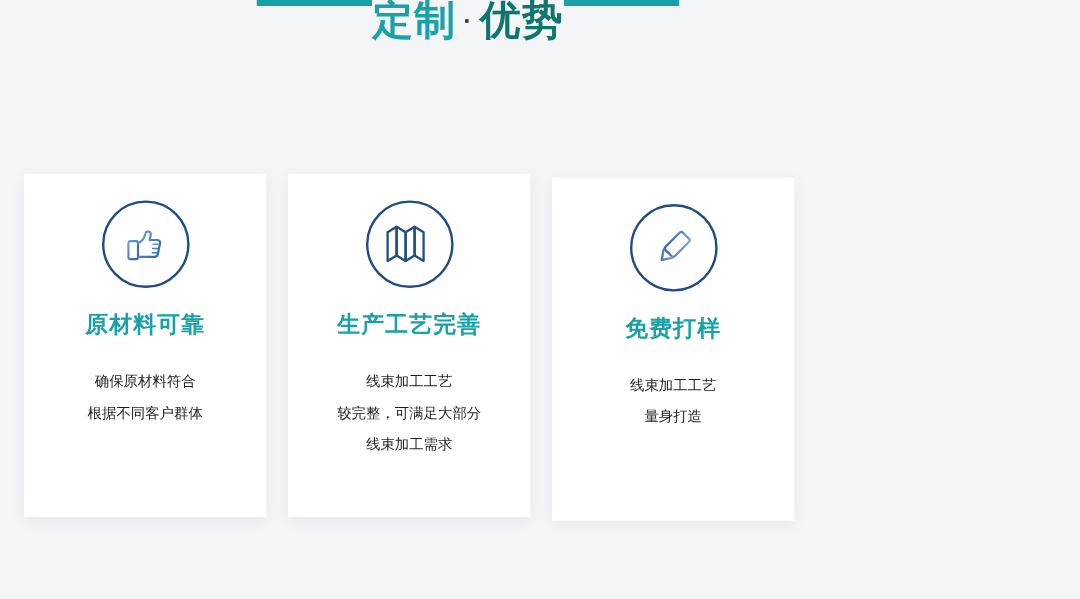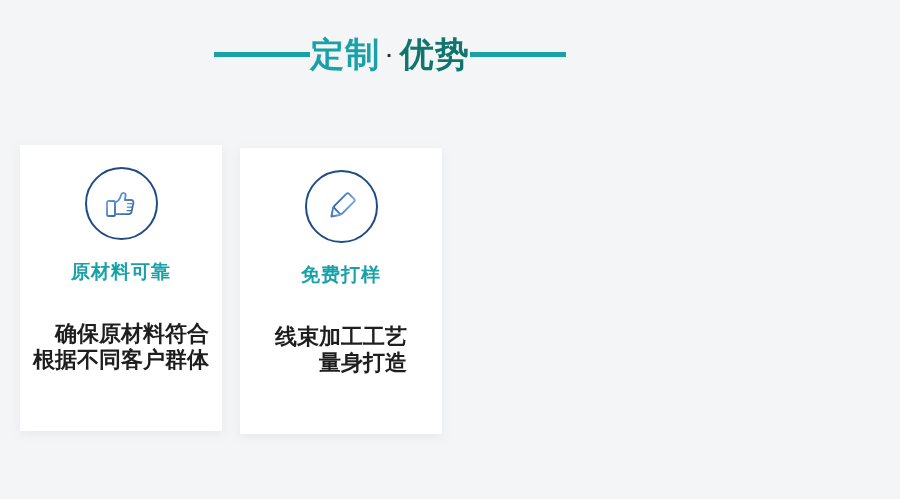--- a/index.html
+++ b/index.html
@@ -16,21 +16,20 @@
   }
 
   
   .header {
     position: absolute;
     left: 0;
     top: 0;
     width: 780px;
     height: 108px;
     display: flex;
-    align-items: center;
     justify-content: center;
     gap: 0;
   }
   .rule {
     width: 96px;
     height: 5px;
     background: #18a2a8;
     flex: 0 0 auto;
   }
   .title {
@@ -86,29 +85,29 @@
     margin-bottom: 22px;
   }
   .icon-circle svg { display: block; }
 
   .card-title {
     font-size: 19px;
     font-weight: bold;
     color: #18a2a8;
     letter-spacing: 1px;
     line-height: 1;
-    margin-bottom: 40px;
+    margin-bottom: 24px;
     white-space: nowrap;
   }
   .card-body {
-    font-size: 22px;
-    font-weight: bold;
+    font-size: 12px;
+    font-weight: normal;
     color: #1e1e1e;
     line-height: 26px;
-    text-align: right;
+    text-align: center;
     white-space: nowrap;
   }
   .card-body .ln { display: block; }
 </style>
 </head>
 <body>
 
 <div class="header">
   <div class="rule"></div>
   <div class="title">
@@ -137,20 +136,38 @@
         </svg>
       </span>
     </div>
     <div class="card-title">原材料可靠</div>
     <div class="card-body">
       <span class="ln">确保原材料符合</span>
       <span class="ln">根据不同客户群体</span>
     </div>
   </div>
 
+  <div class="card">
+    <div class="icon-circle">
+      <span>
+        <svg width="40" height="34" viewBox="0 0 40 34" fill="none">
+          <path d="M2 6.5 L9.5 2 V26 L2 30.5 Z" stroke="#1f4c85" stroke-width="1.9" stroke-linejoin="round"></path>
+          <path d="M9.5 2 L17 6.5 V30.5 L9.5 26 Z" stroke="#1f4c85" stroke-width="1.9" stroke-linejoin="round"></path>
+          <path d="M17 6.5 L24.5 2 V26 L17 30.5 Z" stroke="#1f4c85" stroke-width="1.9" stroke-linejoin="round"></path>
+          <path d="M24.5 2 L32 6.5 V30.5 L24.5 26 Z" stroke="#1f4c85" stroke-width="1.9" stroke-linejoin="round"></path>
+        </svg>
+      </span>
+    </div>
+    <div class="card-title">生产工艺完善</div>
+    <div class="card-body">
+      <span class="ln">线束加工工艺</span>
+      <span class="ln">较完整，可满足大部分</span>
+      <span class="ln">线束加工需求</span>
+    </div>
+  </div>
 
   <div class="card shift">
     <div class="icon-circle">
       <span>
         <svg width="38" height="38" viewBox="0 0 38 38" fill="none">
           <defs>
             <linearGradient id="g2" x1="1" y1="0" x2="0" y2="1">
               <stop offset="0" stop-color="#7aa8de"></stop>
               <stop offset="1" stop-color="#2f62a8"></stop>
             </linearGradient>

